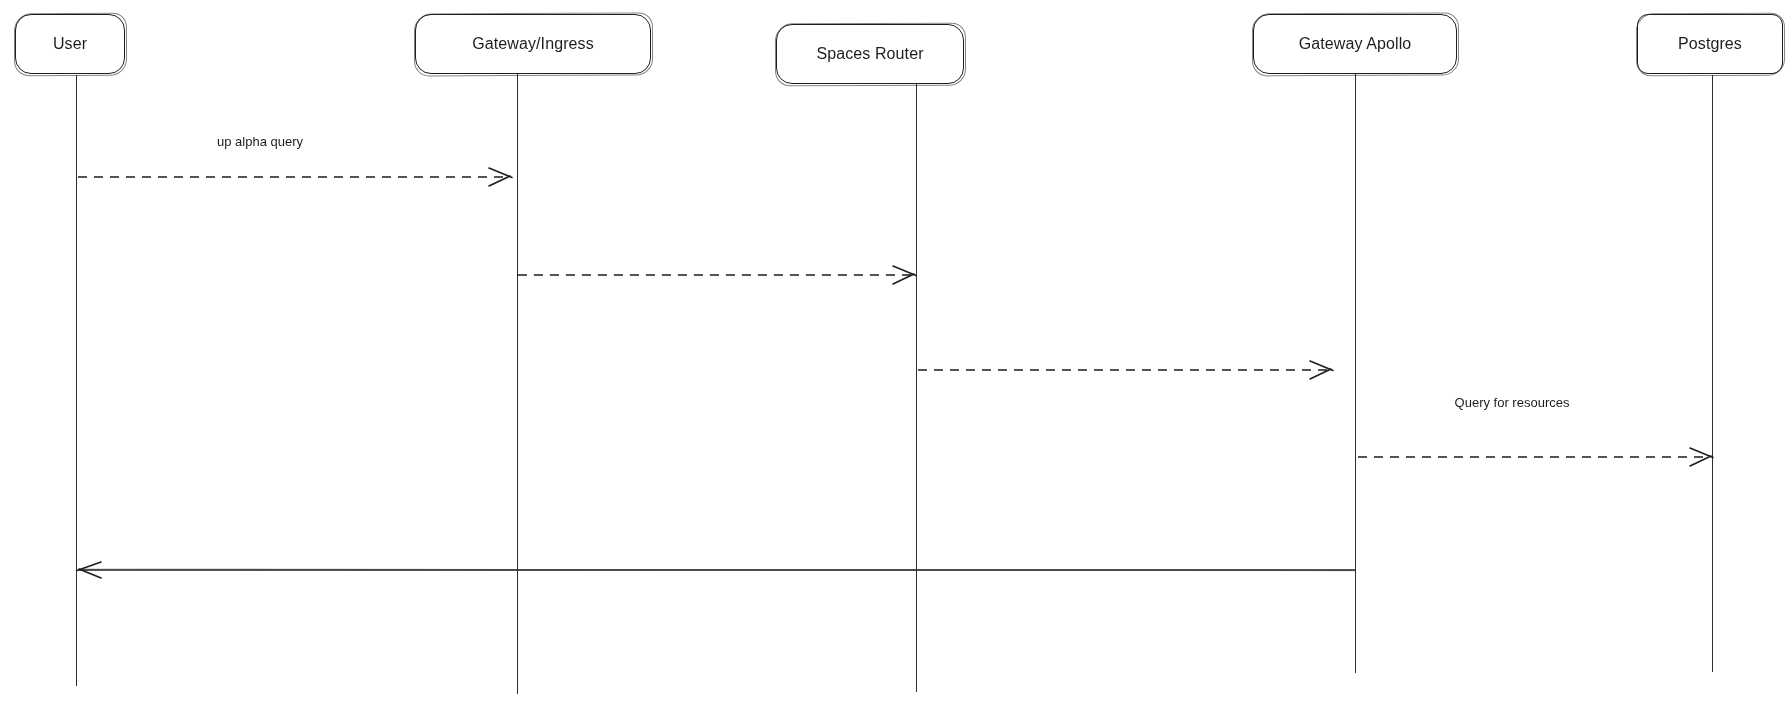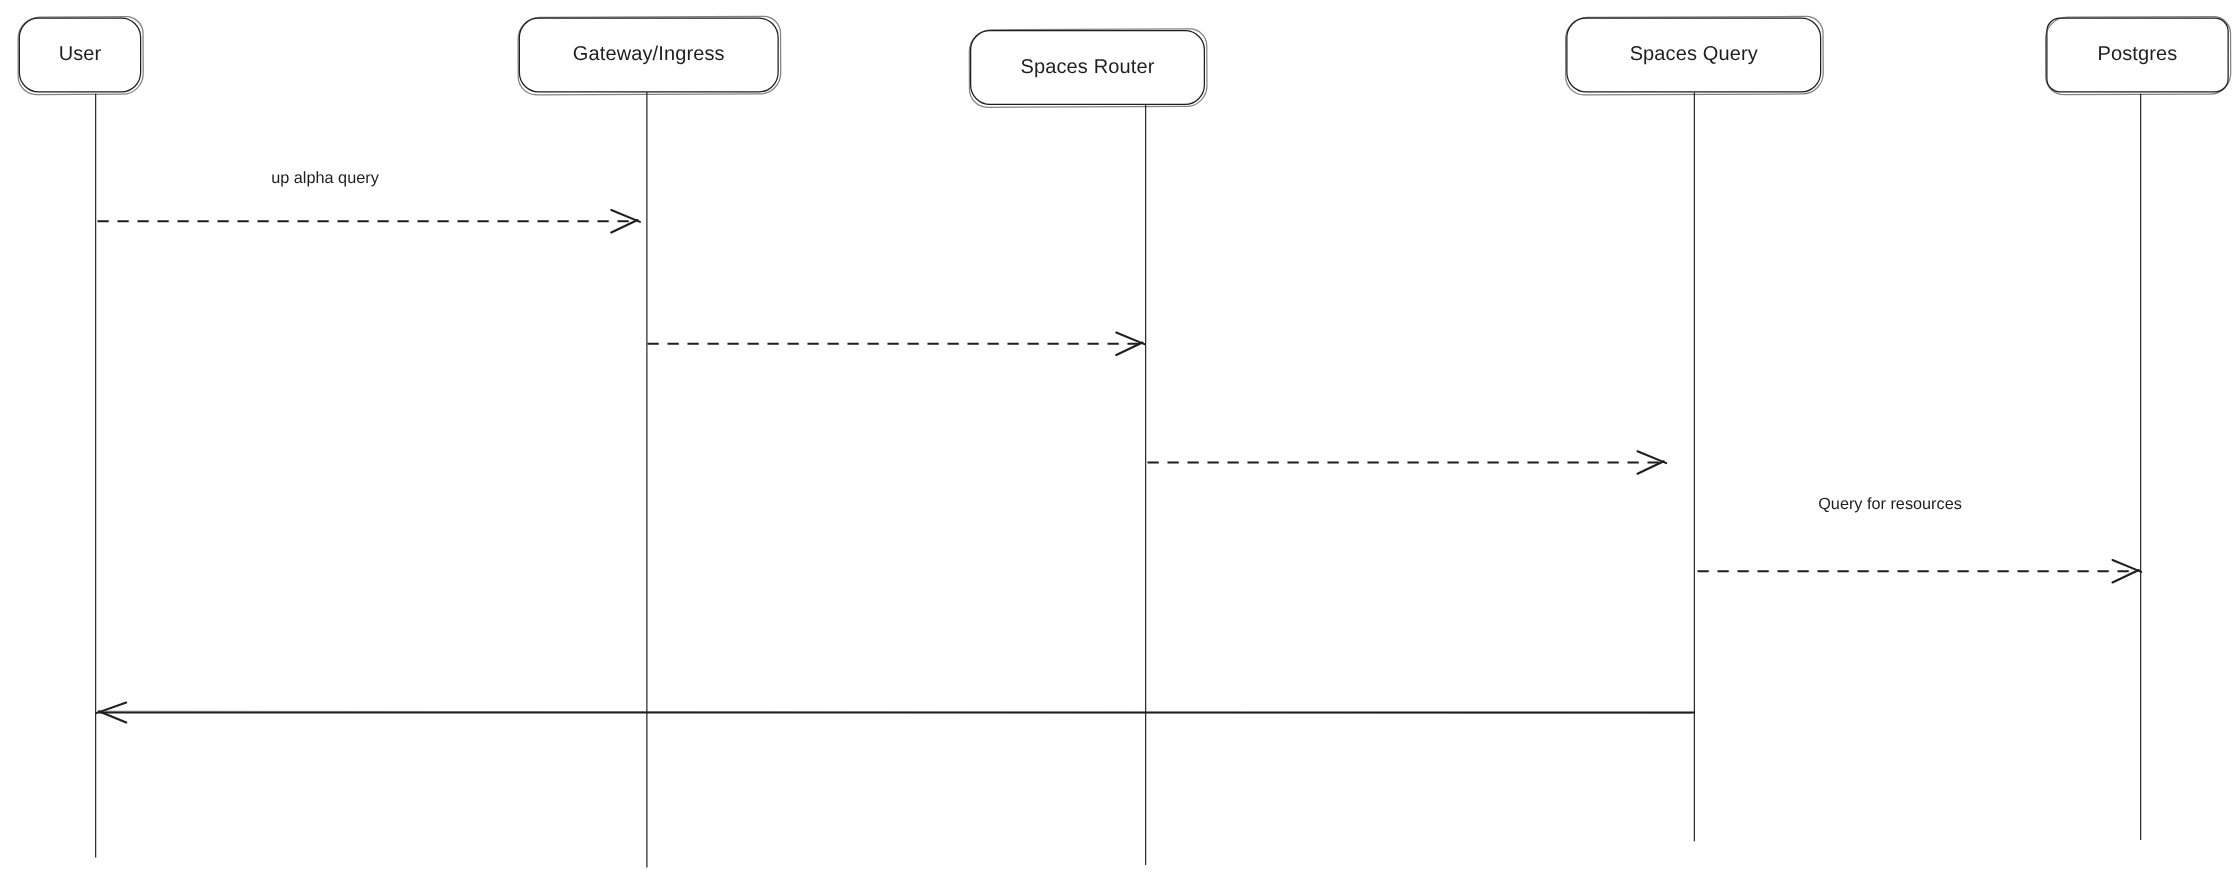--- a/index.html
+++ b/index.html
@@ -44,31 +44,31 @@
 <body>
 
 <div class="canvas">
 
   <div class="lifeline" style="left:75.5px; top:75px; height:611px;"></div>
   <div class="lifeline" style="left:516.5px;top:73px; height:621px;"></div>
   <div class="lifeline" style="left:915.5px;top:74px; height:618px;"></div>
   <div class="lifeline" style="left:1354.5px;top:74px;height:599px;"></div>
   <div class="lifeline" style="left:1711.5px;top:75px;height:597px;"></div>
 
-  <div class="actor" style="left:15px;  width:98px;">
+  <div class="actor" style="left:15px;  width:110px;">
     <span>User</span>
   </div>
-  <div class="actor" style="left:415px; width:208px;">
+  <div class="actor" style="left:415px; width:236px;">
     <span>Gateway/Ingress</span>
   </div>
   <div class="actor" style="left:776px; width:188px;margin-top:10px;">
     <span>Spaces Router</span>
   </div>
   <div class="actor" style="left:1253px;width:204px;">
-    <span>Spaces Query</span>
+    <span>Gateway Apollo</span>
   </div>
   <div class="actor" style="left:1637px;width:146px;border-radius:11px;">
     <span>Postgres</span>
   </div>
 
   <div class="msg-label" style="left:260px; top:142px;">up alpha query</div>
   <svg class="arrow dashed" style="left:78px; top:165px;" width="436" height="24">
     <line class="shaft" x1="0" y1="12" x2="430" y2="12"></line>
     <line class="head" x1="411" y1="3" x2="434" y2="12.5"></line>
     <line class="head" x1="411" y1="21" x2="432" y2="11"></line>

